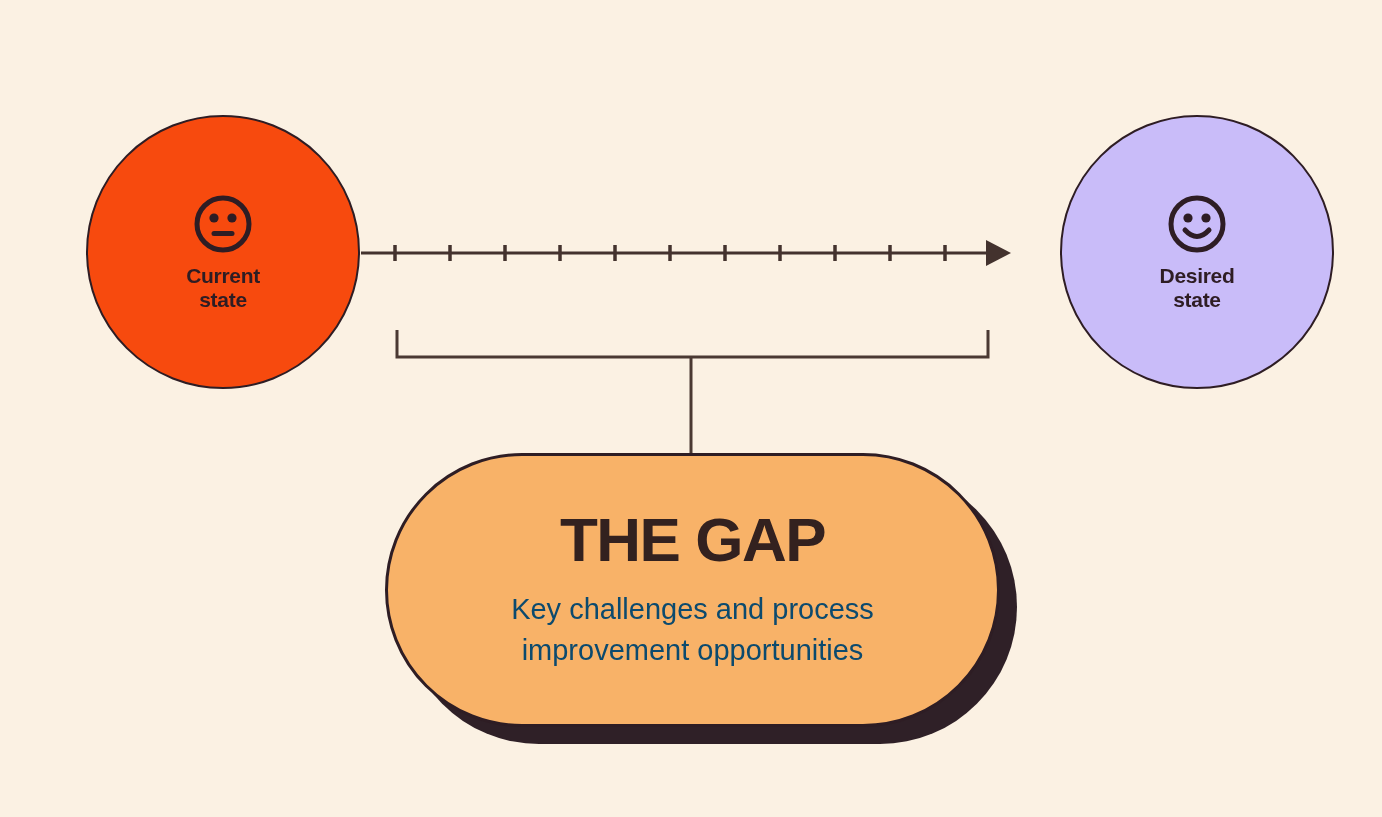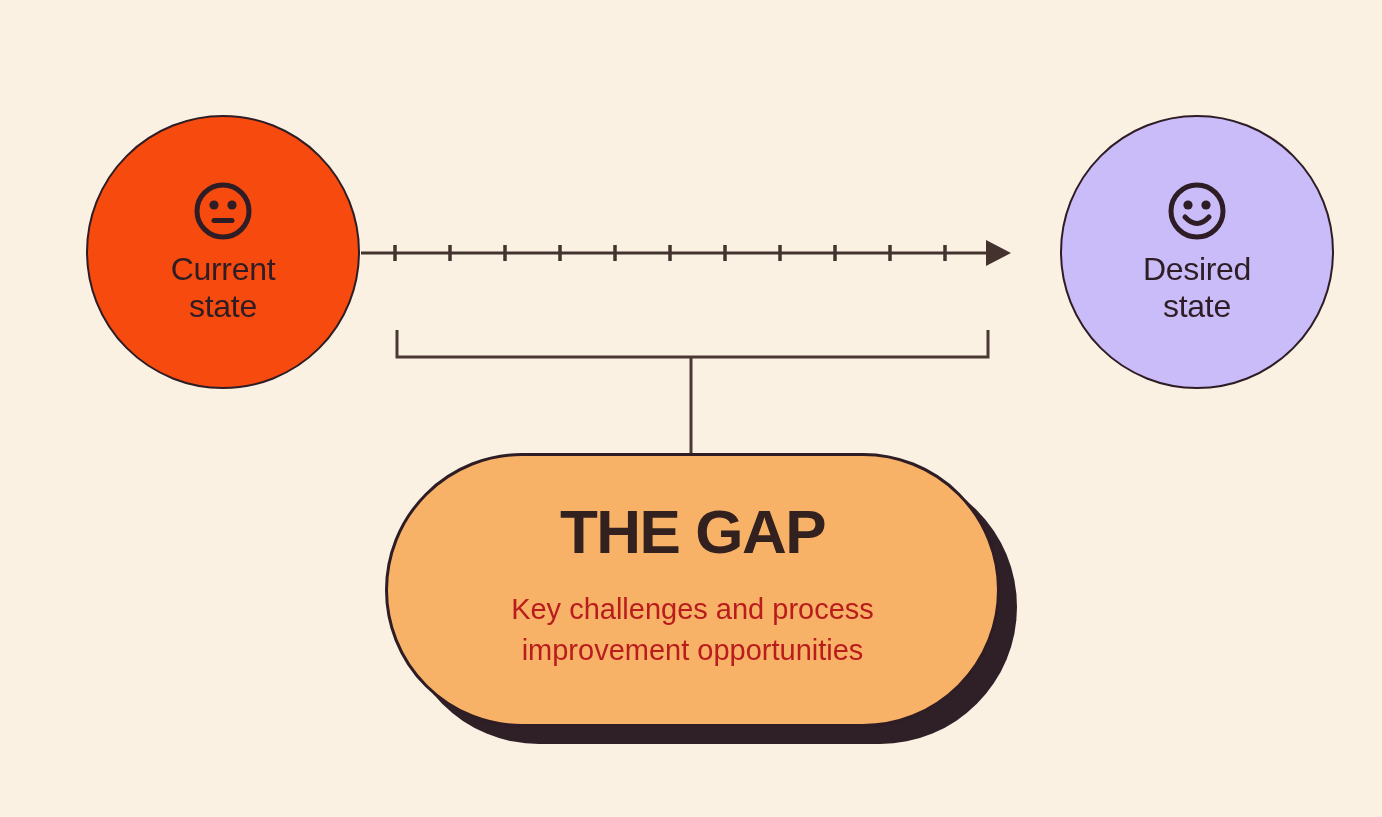--- a/index.html
+++ b/index.html
@@ -29,22 +29,22 @@
     display:flex;
     flex-direction:column;
     align-items:center;
     justify-content:center;
   }
   .state-circle.current{left:86px;top:115px;background:#F74A0E;}
   .state-circle.desired{left:1060px;top:115px;background:#C9BCF9;}
   .face-icon{width:64px;height:64px;display:block;}
   .state-label{
     margin-top:8px;
-    font-size:32px;
-    font-weight:normal;
+    font-size:21px;
+    font-weight:bold;
     line-height:1.16;
     color:#2E1D24;
     text-align:center;
     white-space:pre-line;
     letter-spacing:-0.3px;
   }
   .gap-card{
     position:absolute;
     left:385px;top:453px;
     width:615px;height:274px;
@@ -62,25 +62,25 @@
     font-size:62px;
     font-weight:bold;
     letter-spacing:-1.5px;
     color:#33211F;
     line-height:1;
     margin:0 0 18px 0;
   }
   .gap-subtitle{
     font-size:29px;
     font-weight:400;
-    color:#b91c1c;
+    color:#0c4a6e;
     text-align:center;
     line-height:1.42;
     width:470px;
-    margin:8px;
+    margin:0;
   }
 </style>
 </head>
 <body>
 
 <div class="canvas">
 
   <svg class="connector-svg" viewBox="0 0 1382 817" xmlns="http://www.w3.org/2000/svg">
     <g stroke="#43322E" stroke-width="3">
       <line x1="361" y1="253" x2="990" y2="253"></line>

